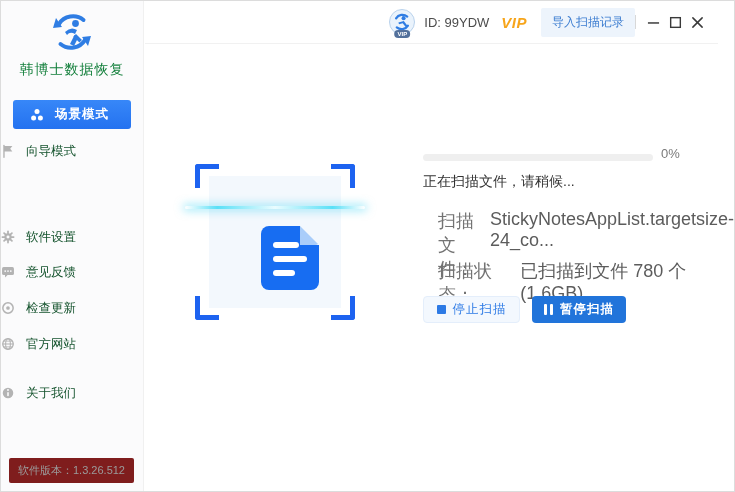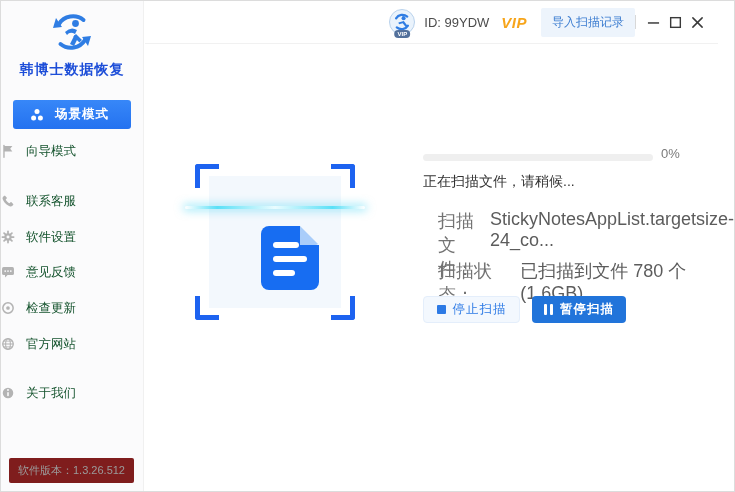--- a/index.html
+++ b/index.html
@@ -2,21 +2,21 @@
 <html><head>
 <meta charset="utf-8">
 <style>
   * { margin:0; padding:0; box-sizing:border-box; }
   body { width:735px; height:492px; font-family:"Liberation Sans","DejaVu Sans",sans-serif; background:#fff; overflow:hidden; }
   .window { position:relative; width:735px; height:492px; background:#fff; border:1px solid #dcdcdc; }
 
   
   .sidebar { position:absolute; left:0; top:0; width:143px; height:100%; background:#fbfbfc; border-right:1px solid #f0f0f0; }
   .logo { position:absolute; left:50%; transform:translateX(-50%); top:9px; width:44px; height:44px; }
-  .app-name { position:absolute; top:60px; width:100%; text-align:center; font-size:14px; font-weight:bold; color:#1d4ed8; letter-spacing:1px; }
+  .app-name { position:absolute; top:60px; width:100%; text-align:center; font-size:14px; font-weight:normal; color:#15803d; letter-spacing:1px; }
   .nav-item { position:absolute; left:0; width:143px; height:36px; display:flex; align-items:center; gap:11px; font-size:12.5px; color:#14532d; cursor:pointer; }
   .nav-item .ic { width:14px; height:14px; flex:0 0 14px; display:flex; }
   .nav-item.active { left:12px; width:118px; height:29px; border-radius:3px; background:linear-gradient(180deg,#3787f8,#2472f0); color:#fff; padding-left:17px; font-weight:bold; letter-spacing:1px; }
   .n-wizard{top:132px}.n-contact{top:182px}.n-settings{top:218px}.n-feedback{top:253px}.n-update{top:289px}.n-website{top:325px}.n-about{top:374px}
   .version { position:absolute; left:8px; right:9px; top:457px; height:25px; background:#7f1d1d; border-radius:2px; display:flex; align-items:center; justify-content:center; font-size:11px; color:#9b9b9b; }
 
   
   .topbar { position:absolute; left:144px; top:0; right:16px; height:43px; border-bottom:1px solid #f1f1f1; display:flex; align-items:center; justify-content:flex-end; padding-right:10px; background:#fff; }
   .avatar { position:relative; width:26px; height:26px; margin-right:9px; cursor:pointer; }
   .avatar .circ { width:26px; height:26px; border-radius:50%; background:#eaf3fc; border:1px solid #b9d2ec; display:flex; align-items:center; justify-content:center; }
@@ -100,28 +100,20 @@
     <div class="nav-item n-wizard">
       <span class="ic">
         <svg viewBox="0 0 16 16" width="14" height="14">
             <path d="M3.4 15.2V1.6" stroke="#b3b3b3" stroke-width="1.6" stroke-linecap="round"></path>
             <path d="M3.4 2.4h9.6l-2.5 3.1 2.5 3.1H3.4z" fill="#b3b3b3"></path>
           </svg>
       </span>
       <span>向导模式</span>
     </div>
 
-    <div class="nav-item n-contact">
-      <span class="ic">
-        <svg viewBox="0 0 16 16" width="14" height="14">
-            <path d="M4.6 2.1l1.9 1.9c.3.3.3.8 0 1.1L5.4 6.2c.8 1.8 2.6 3.6 4.4 4.4l1.1-1.1c.3-.3.8-.3 1.1 0l1.9 1.9c.3.3.3.8 0 1.1l-1.2 1.2c-.5.5-1.3.7-2 .5C6.8 13 3 9.2 1.8 5.3c-.2-.7 0-1.5.5-2l1.2-1.2c.3-.3.8-.3 1.1 0z" fill="#b3b3b3"></path>
-          </svg>
-      </span>
-      <span>联系客服</span>
-    </div>
 
     <div class="nav-item n-settings">
       <span class="ic">
         <svg viewBox="0 0 16 16" width="14" height="14">
             <g stroke="#b3b3b3" stroke-width="2" stroke-linecap="round">
               <line x1="8" y1="1.6" x2="8" y2="4"></line>
               <line x1="8" y1="12" x2="8" y2="14.4"></line>
               <line x1="1.6" y1="8" x2="4" y2="8"></line>
               <line x1="12" y1="8" x2="14.4" y2="8"></line>
               <line x1="3.5" y1="3.5" x2="5.1" y2="5.1"></line>

